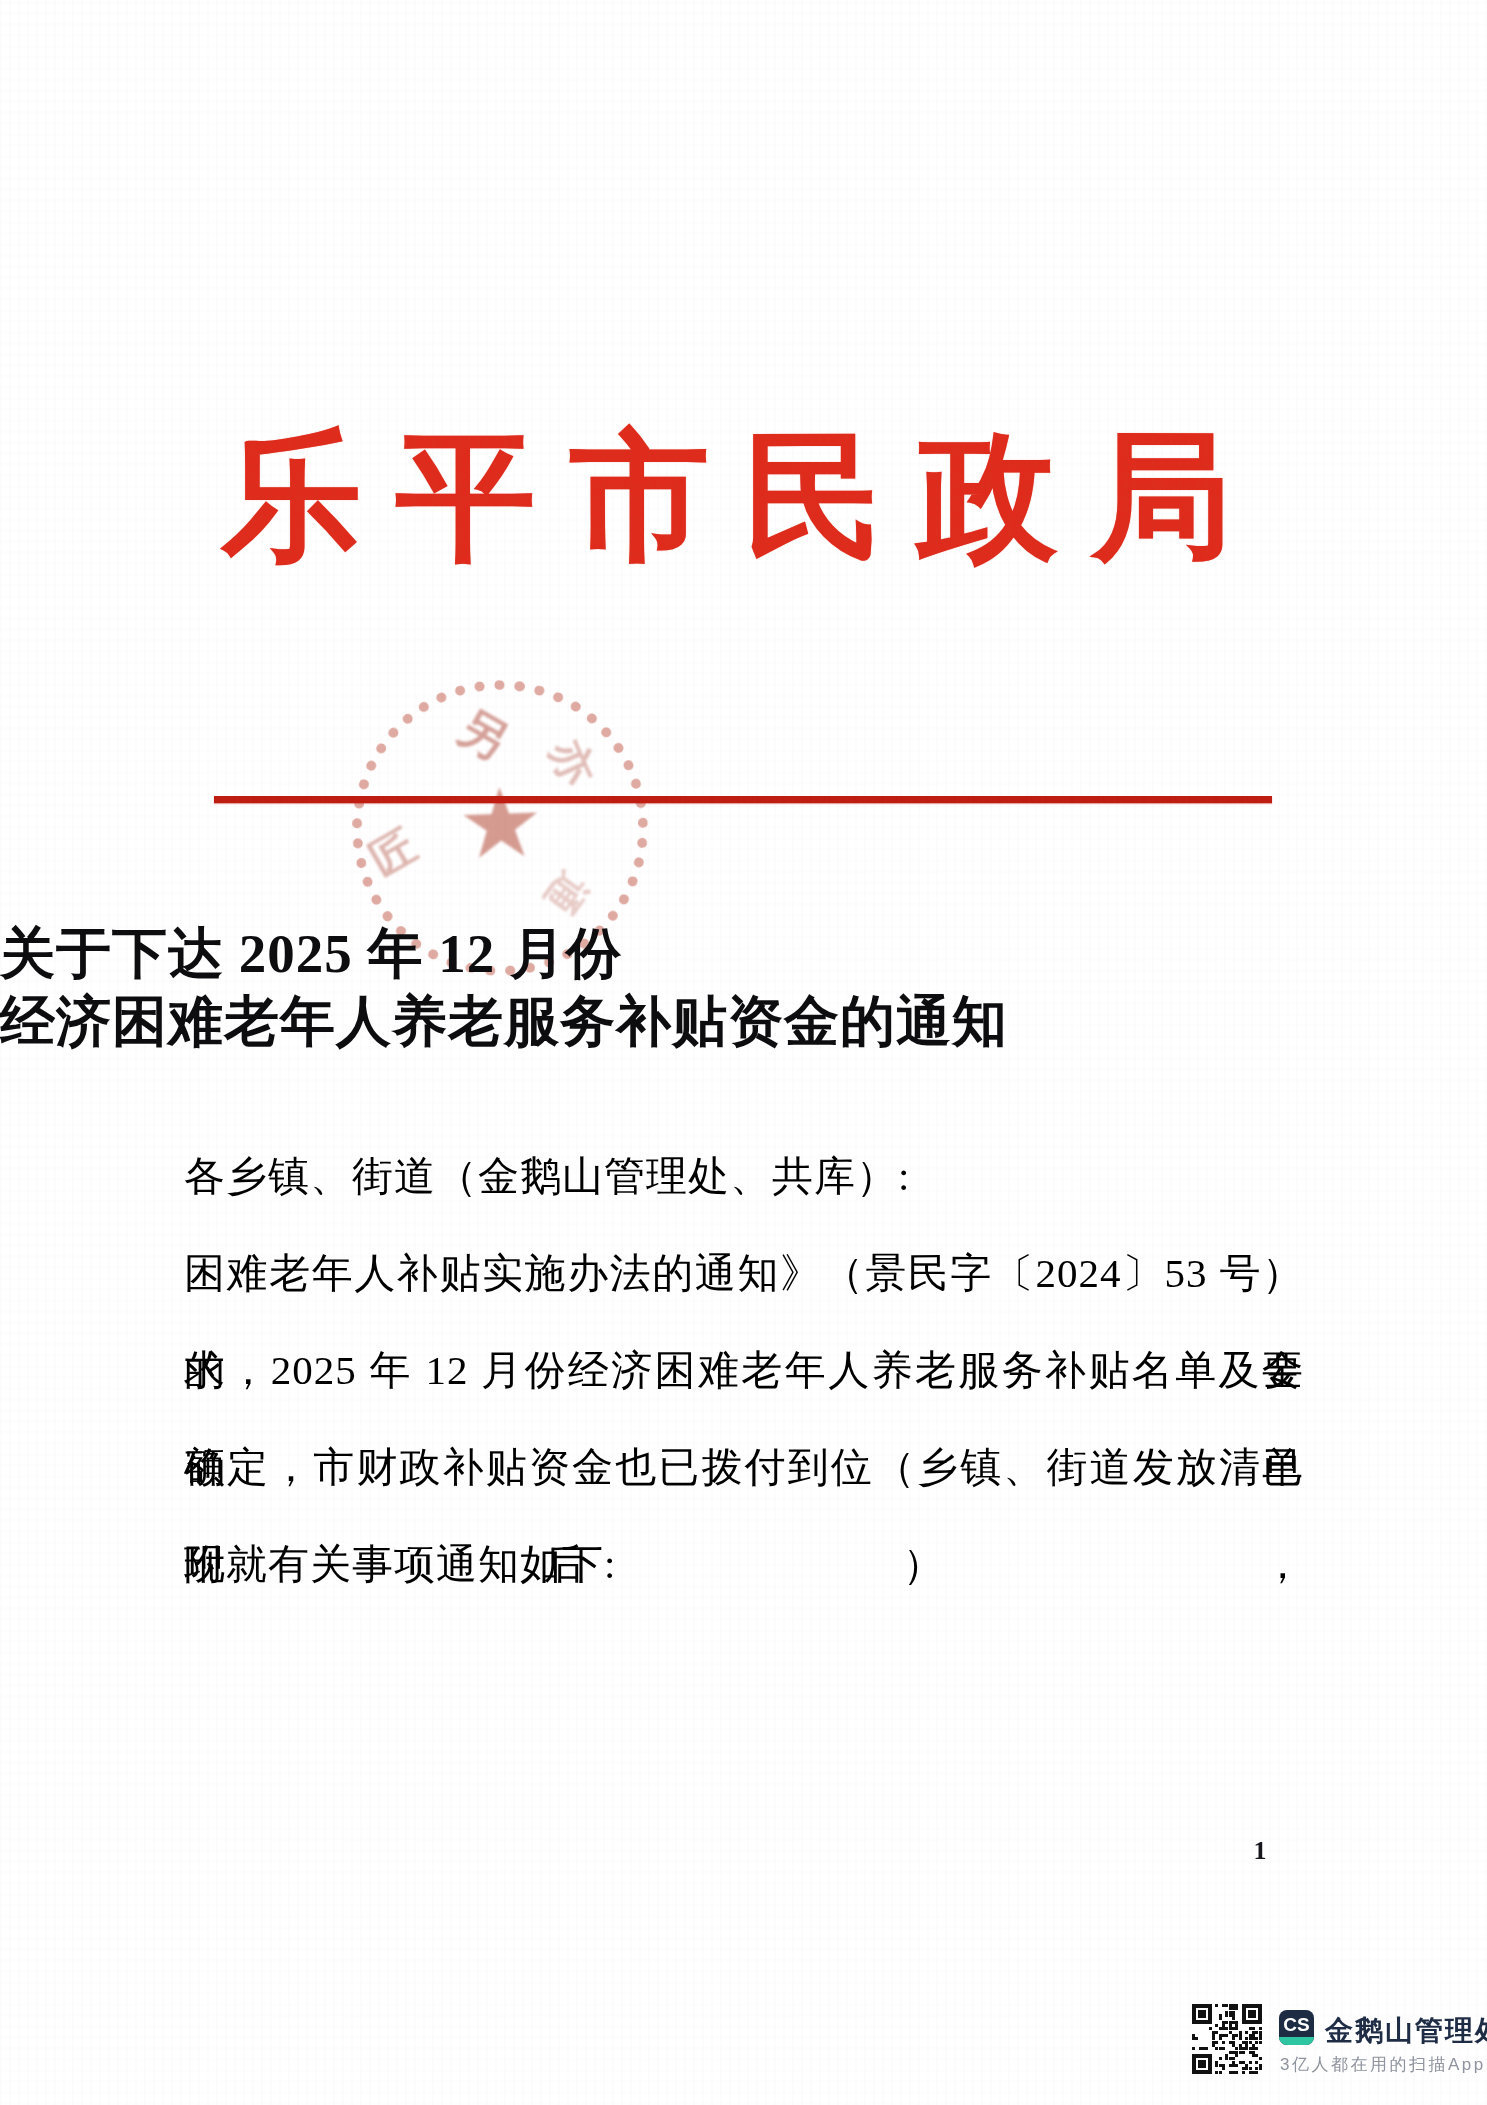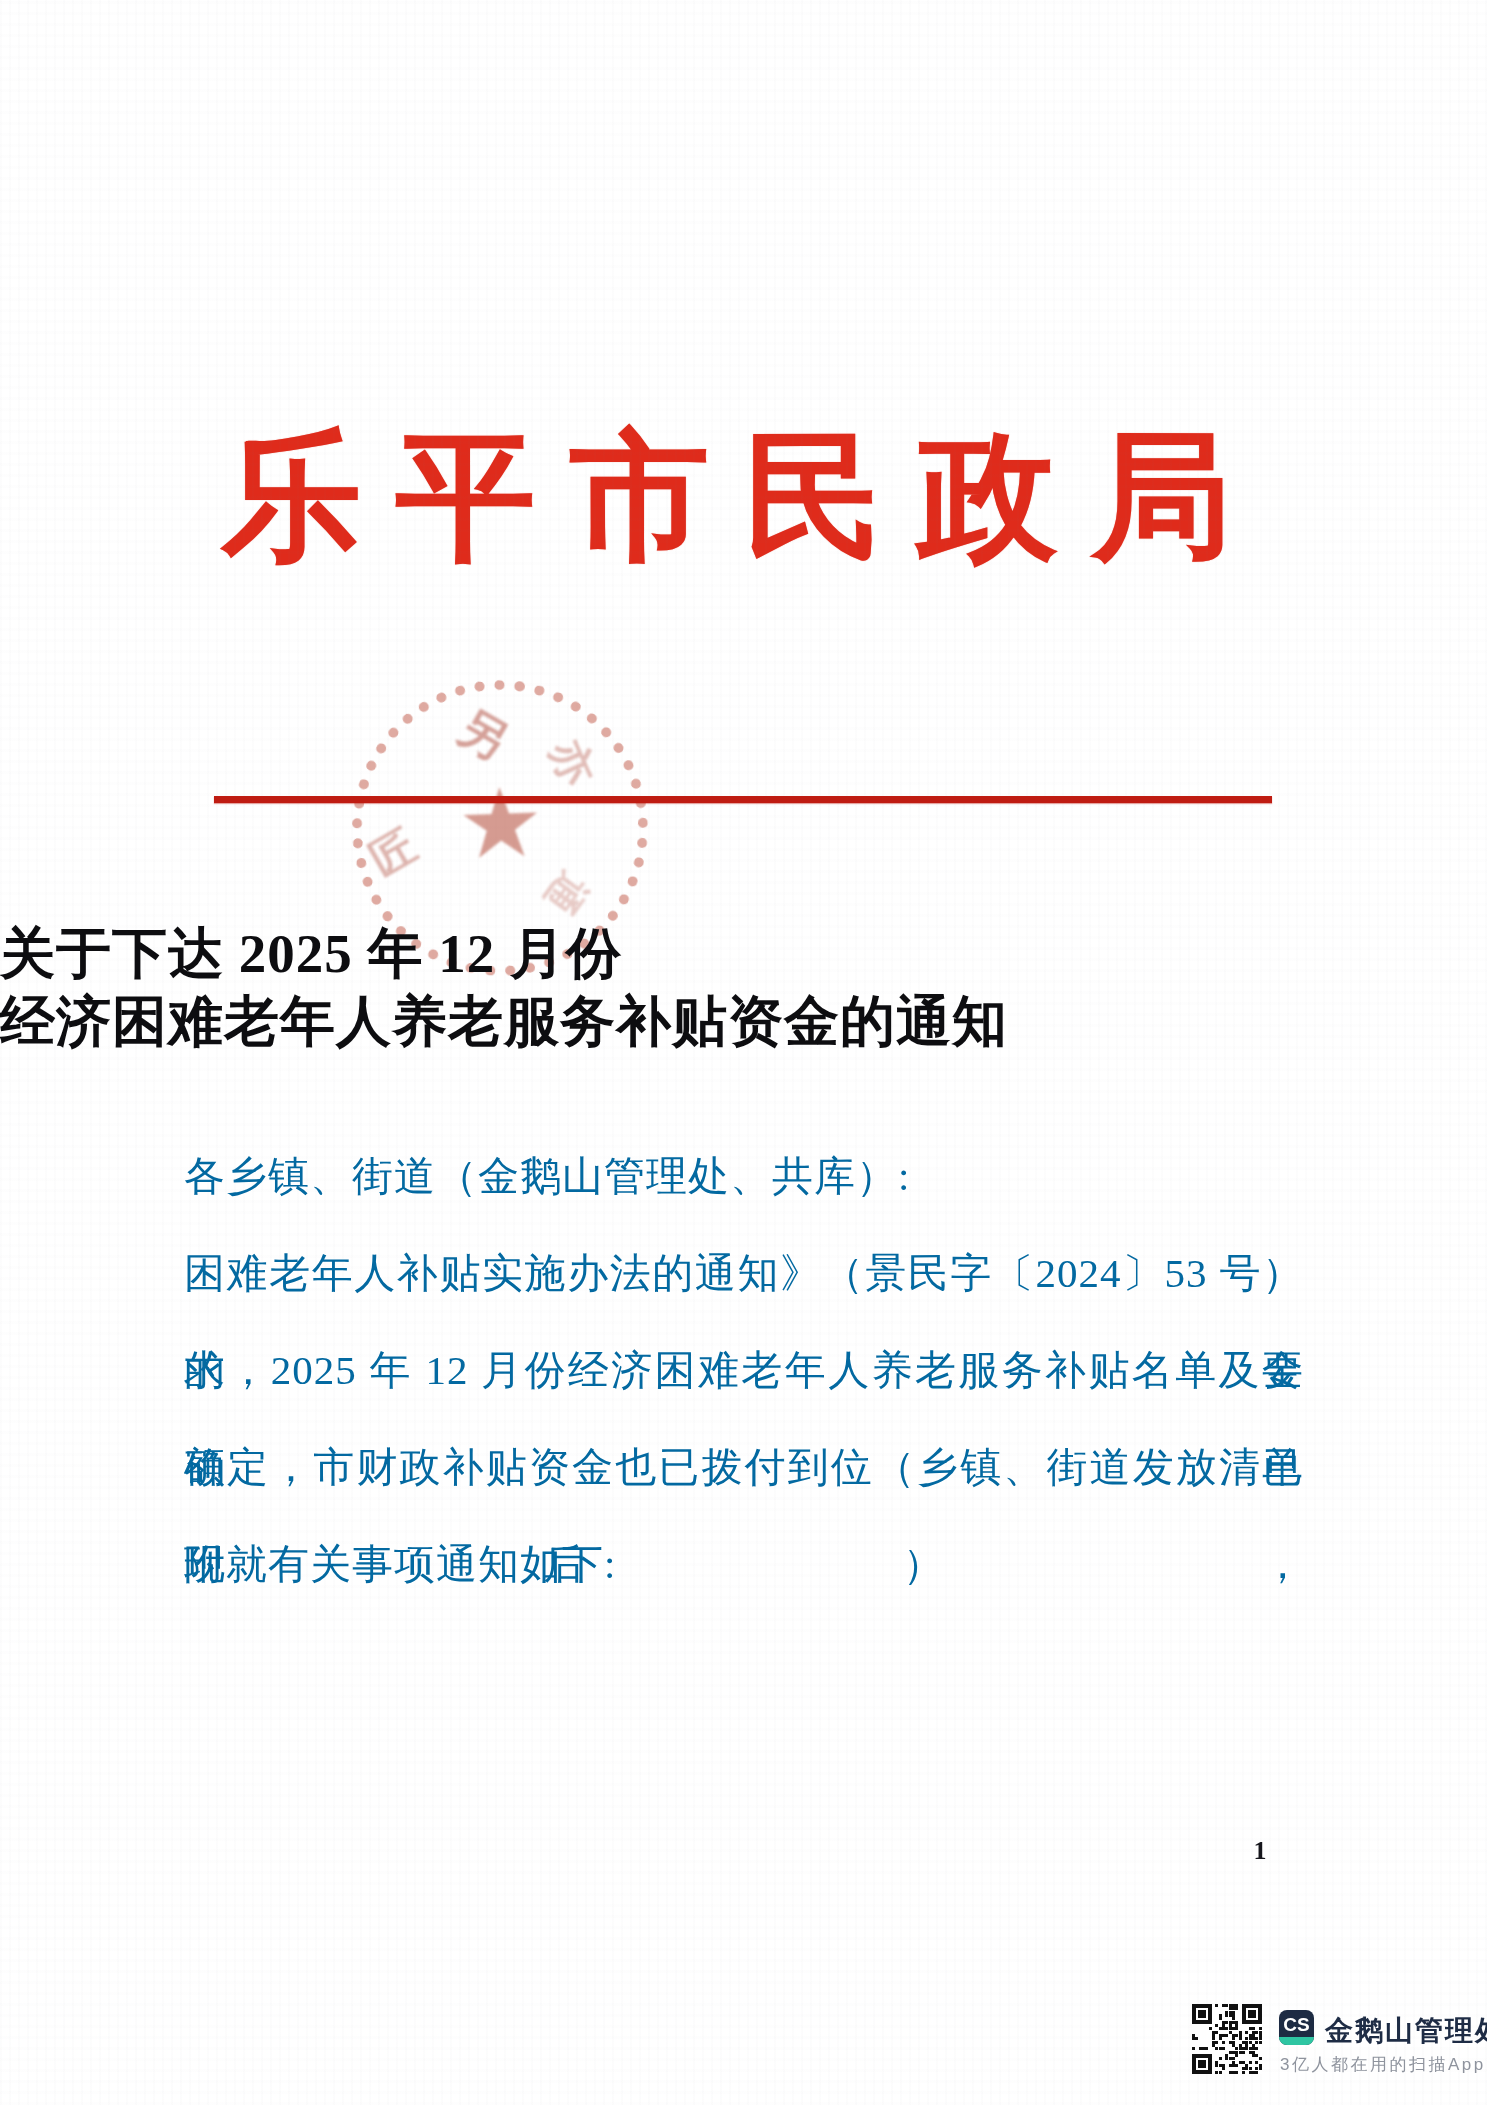--- a/index.html
+++ b/index.html
@@ -73,21 +73,21 @@
     position:absolute;left:0;top:920px;width:100%;
     text-align:left;
     font-size:55px;line-height:68px;
     font-weight:bold;color:#0d0d10;
     letter-spacing:1px;
     z-index:4;
   }
   
   .bodytext{
     position:absolute;left:184px;top:1128px;width:1120px;
-    font-size:41px;color:#0369a1;
+    font-size:41px;color:#000000;
     z-index:4;
   }
   .bodytext .bl{
     height:97px;line-height:97px;
     letter-spacing:1px;
     box-sizing:border-box;
     overflow:visible;white-space:nowrap;
   }
   .bodytext .bl.fill{
     white-space:normal;

